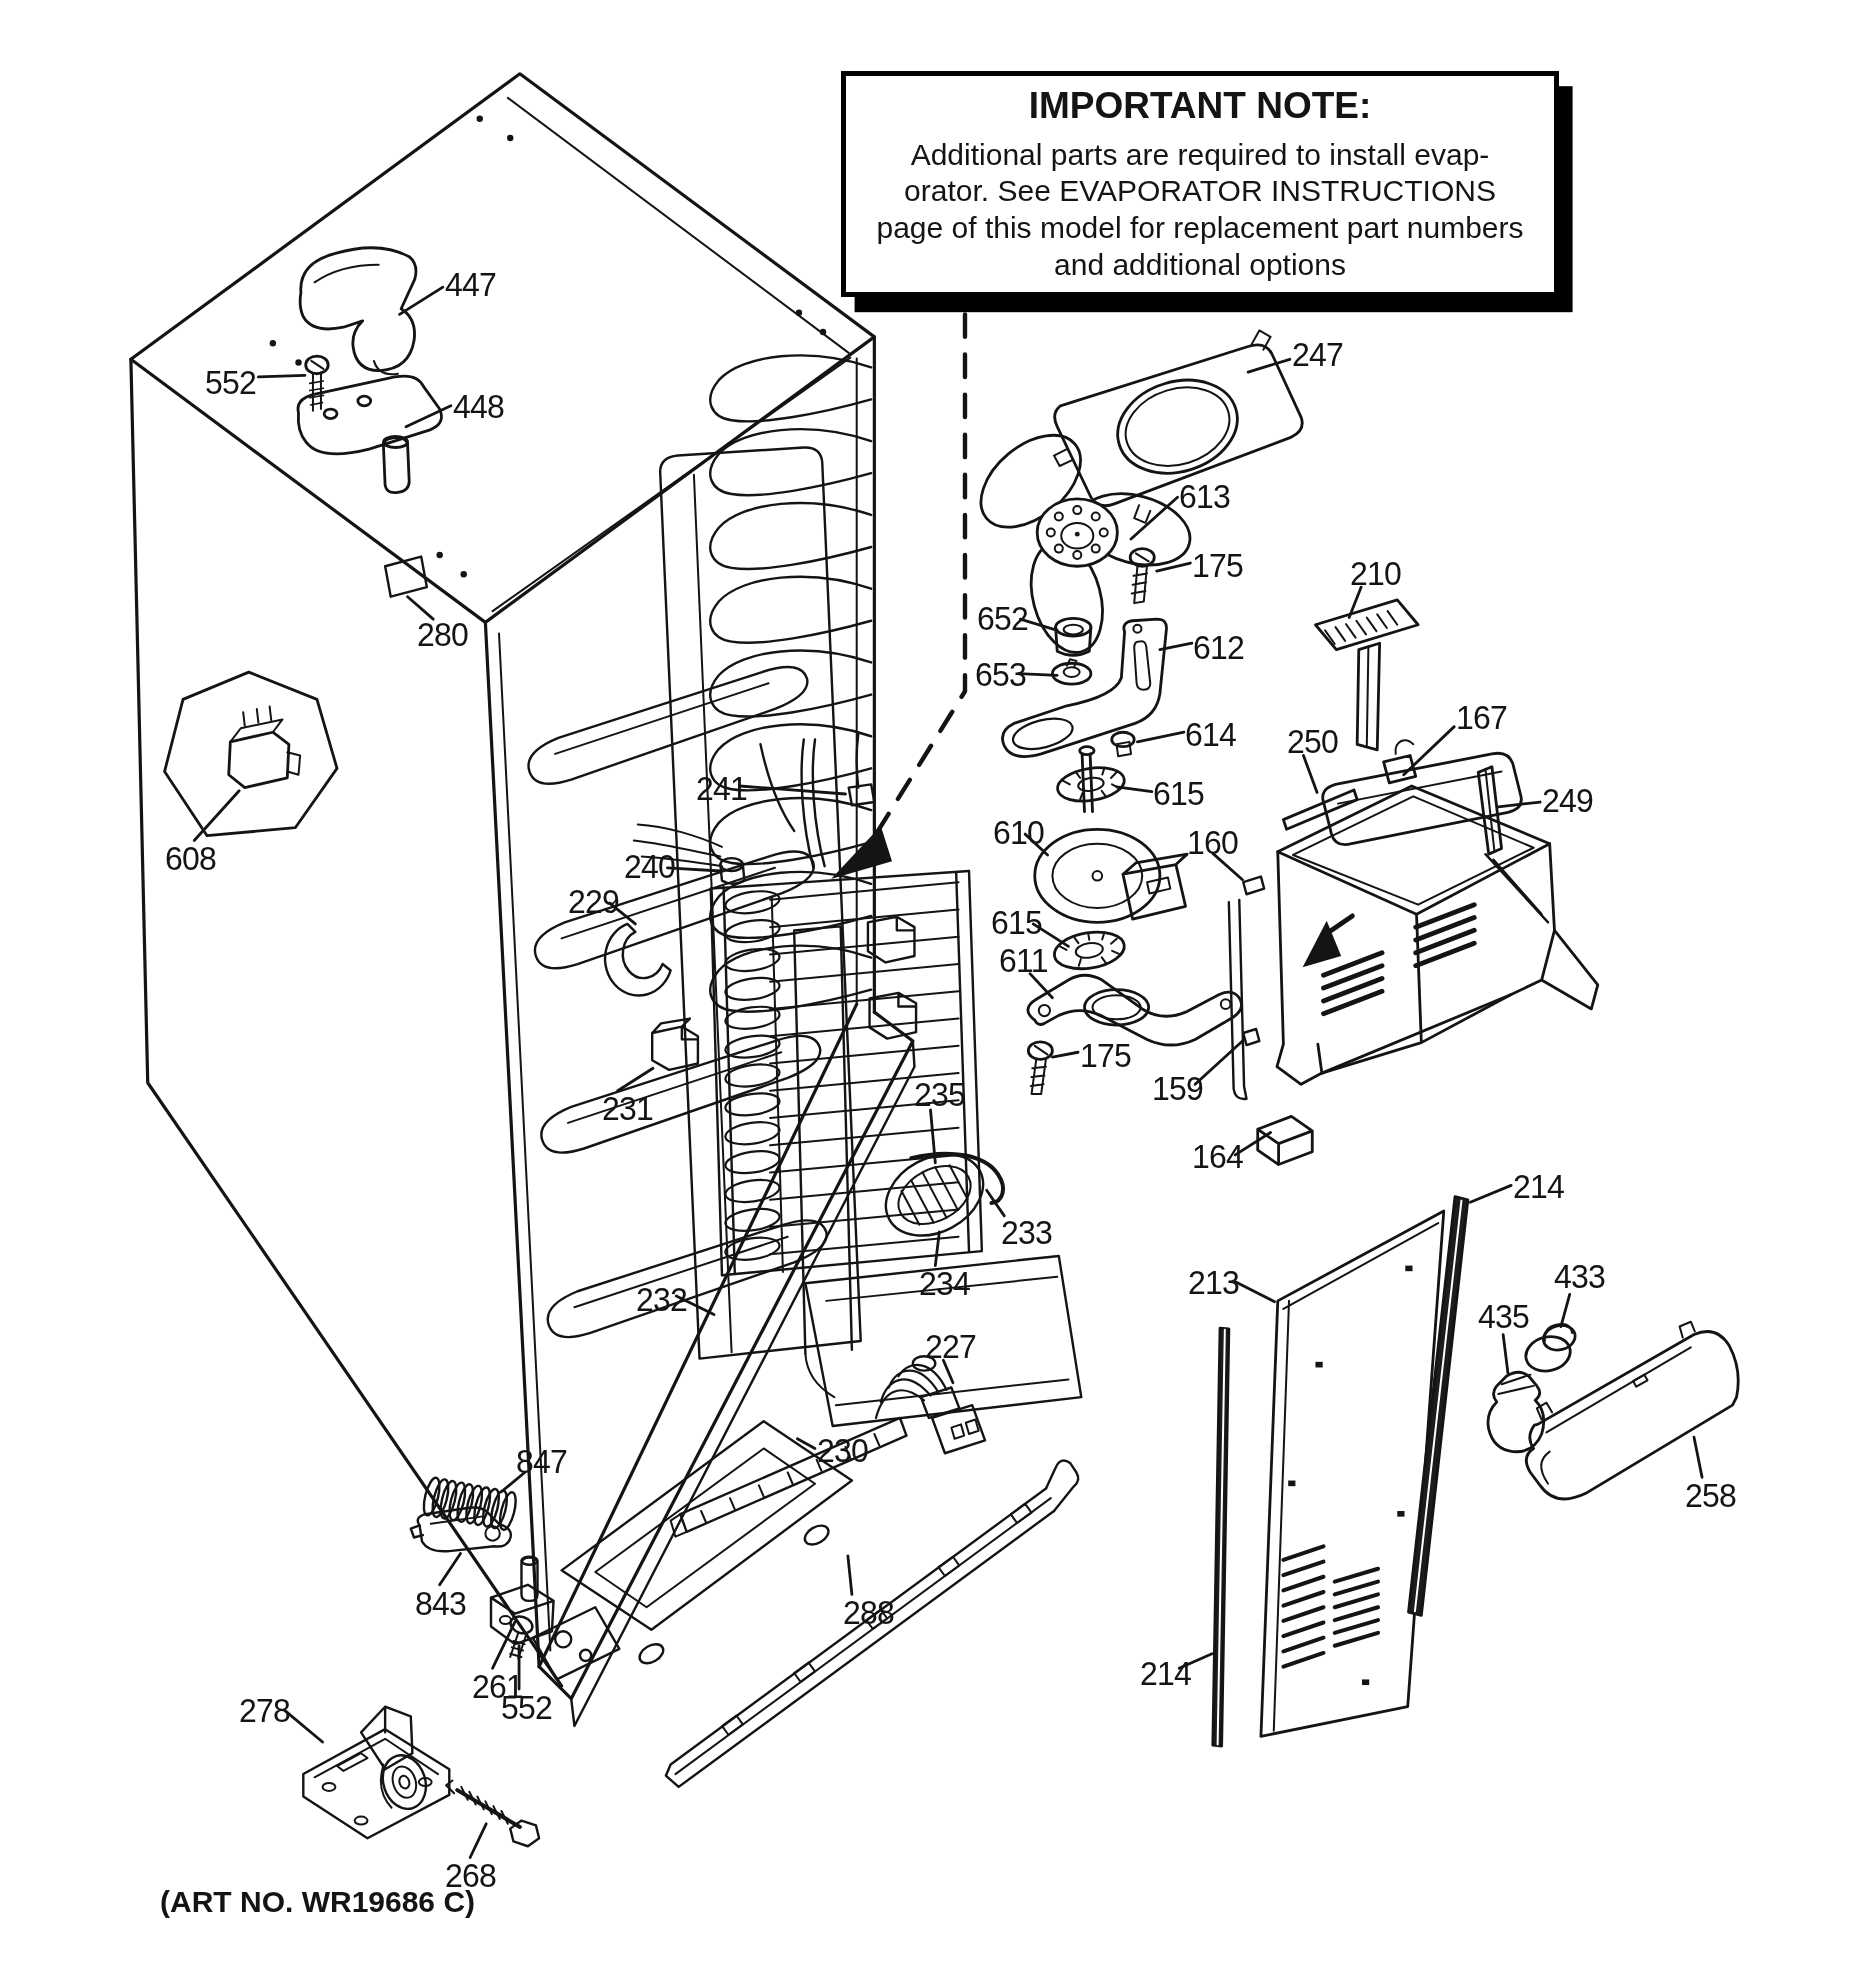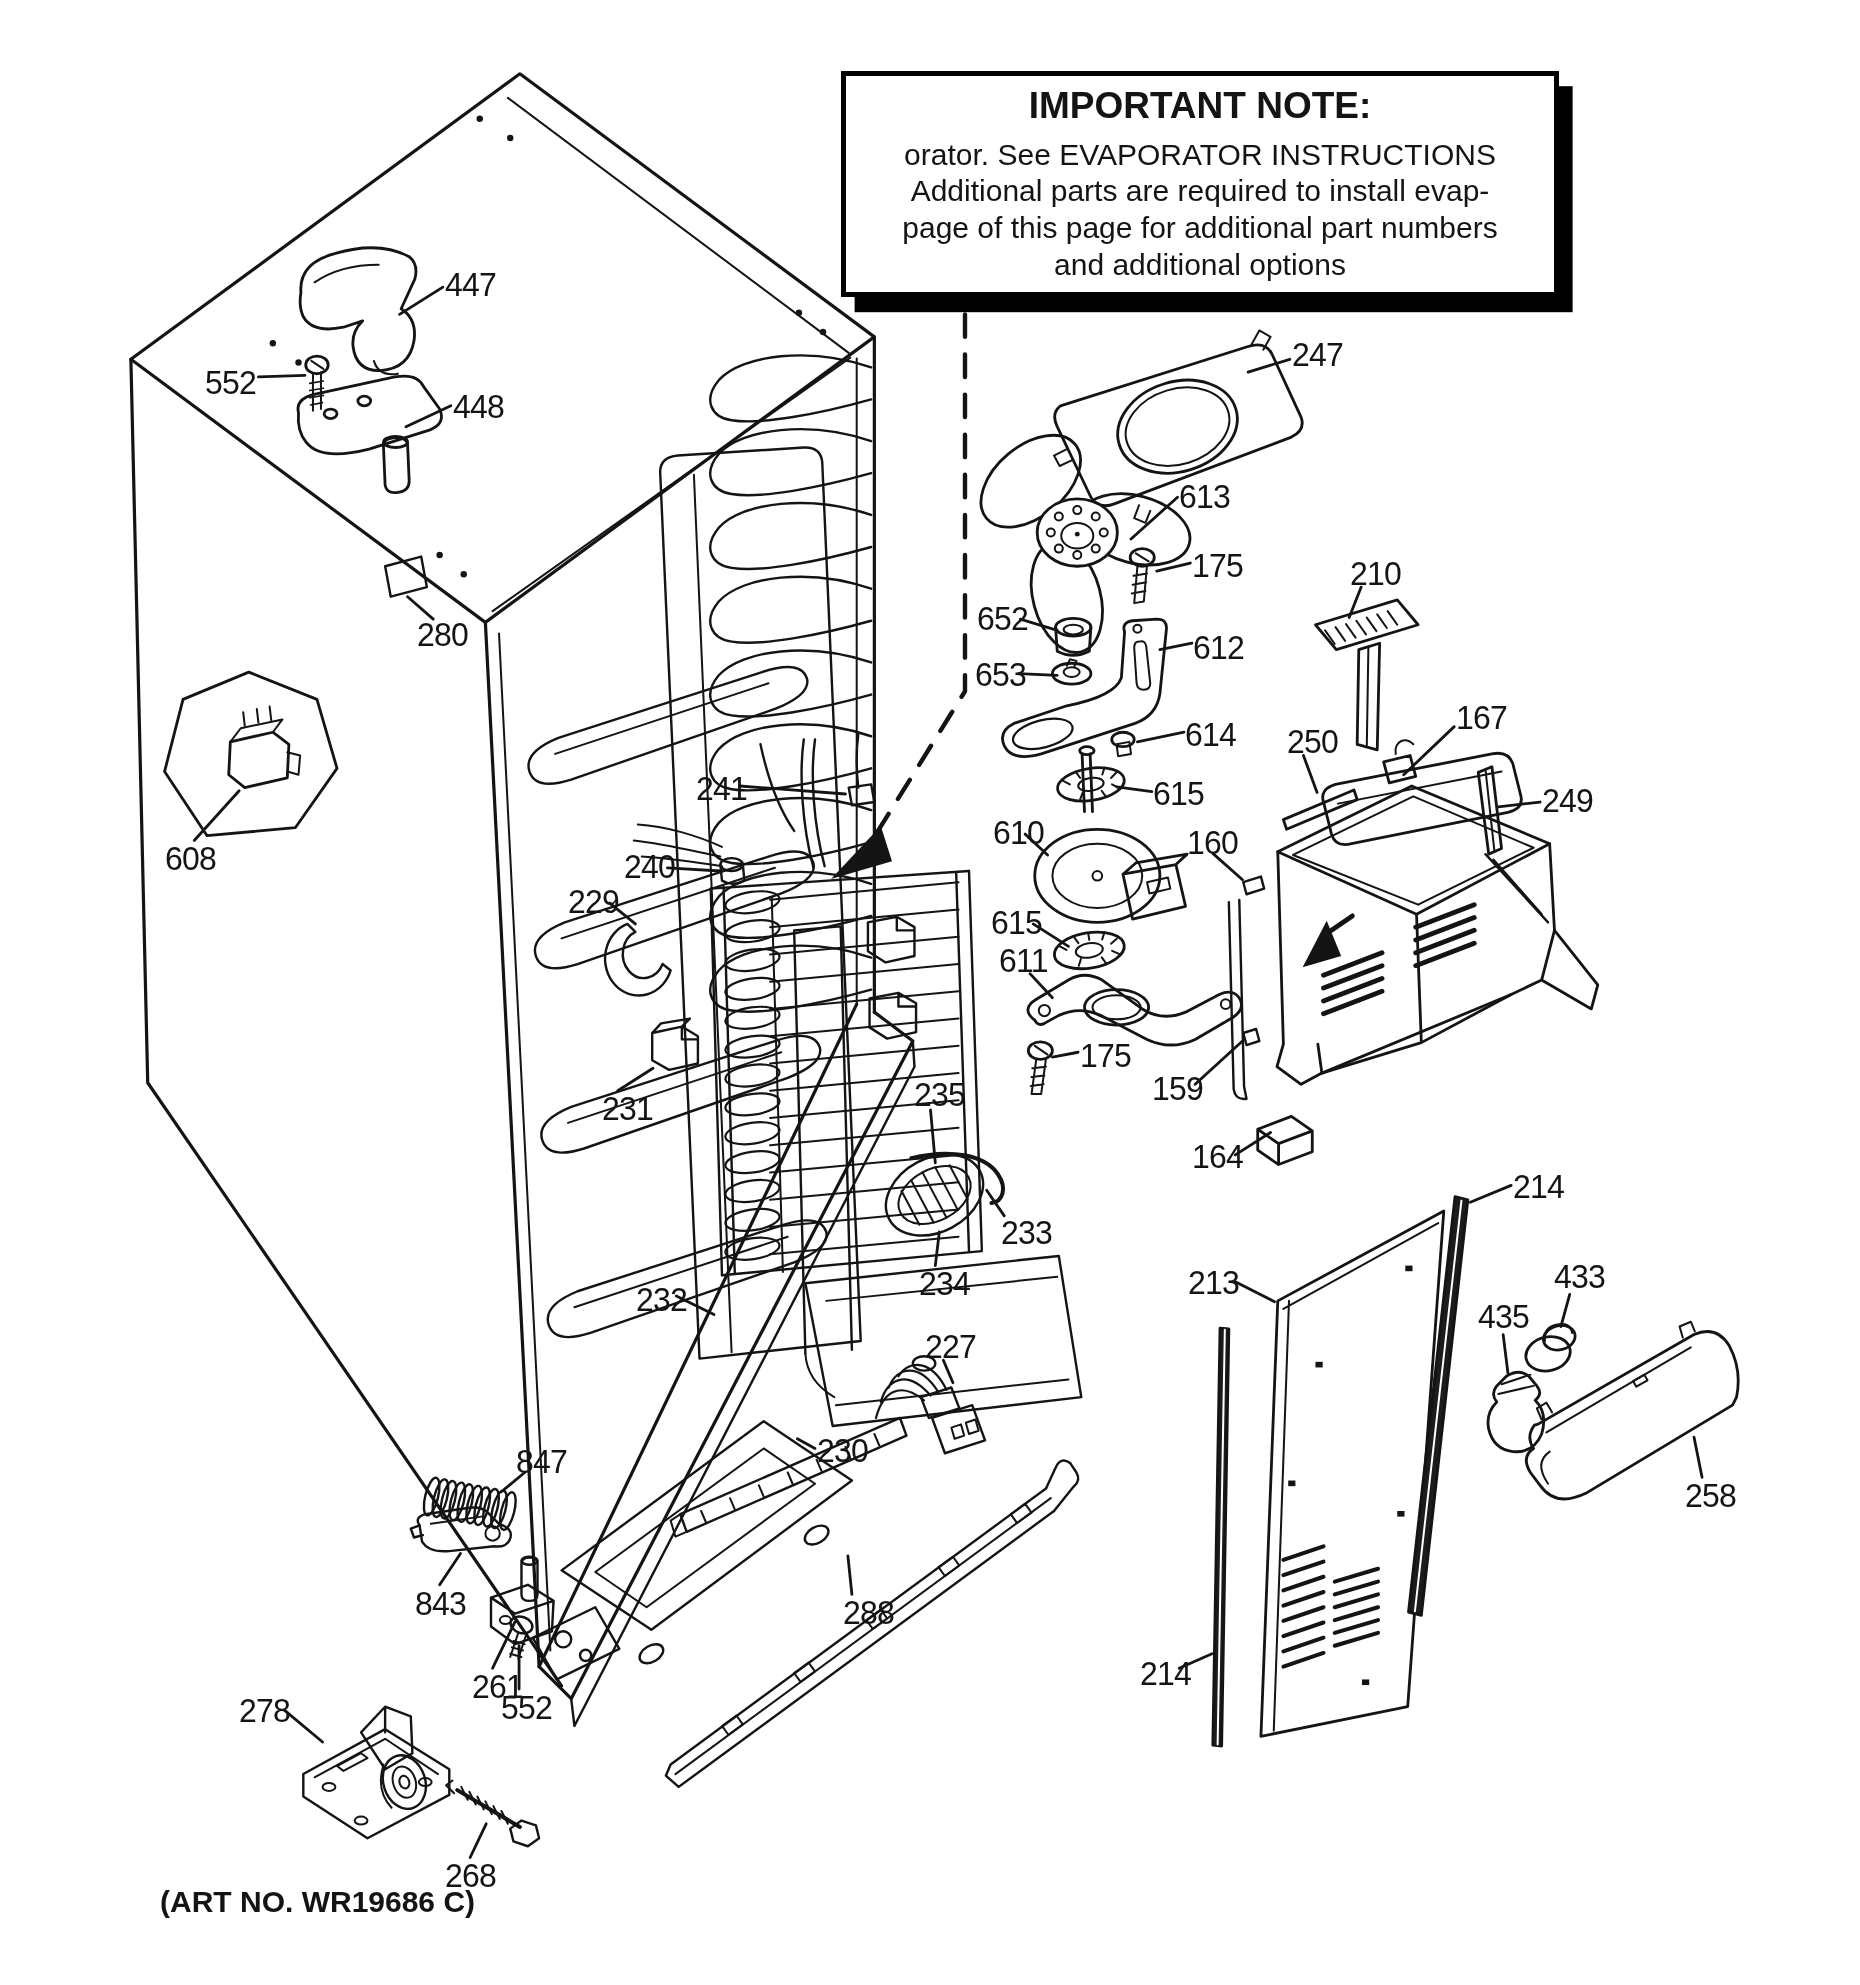--- a/index.html
+++ b/index.html
@@ -407,23 +407,23 @@
     <path d="M1884,1478 L1833,1499"></path>
         <path d="M1470,2080 L1511,2062"></path>
         <path d="M1957,1614 L1946,1654"></path>
     <path d="M1874,1664 L1880,1712"></path>
         <path d="M2122,1842 L2112,1792"></path>
   </g>
 </svg>
 
   <div class="notebox">
     <div class="nb-head">IMPORTANT NOTE:</div>
+    <div class="nb-line">Additional parts are required to install evap-</div>
     <div class="nb-line">orator.  See EVAPORATOR INSTRUCTIONS</div>
-    <div class="nb-line">Additional parts are required to install evap-</div>
-    <div class="nb-line">page of this page for additional part numbers</div>
+    <div class="nb-line">page of this model for replacement part numbers</div>
     <div class="nb-line">and additional options</div>
   </div>
 
   <div class="plbl" style="left:445px;top:268px">447</div>
   <div class="plbl" style="left:205px;top:366px">552</div>
   <div class="plbl" style="left:453px;top:390px">448</div>
   <div class="plbl" style="left:417px;top:618px">280</div>
   <div class="plbl" style="left:165px;top:842px">608</div>
   <div class="plbl" style="left:696px;top:772px">241</div>
   <div class="plbl" style="left:624px;top:850px">240</div>

